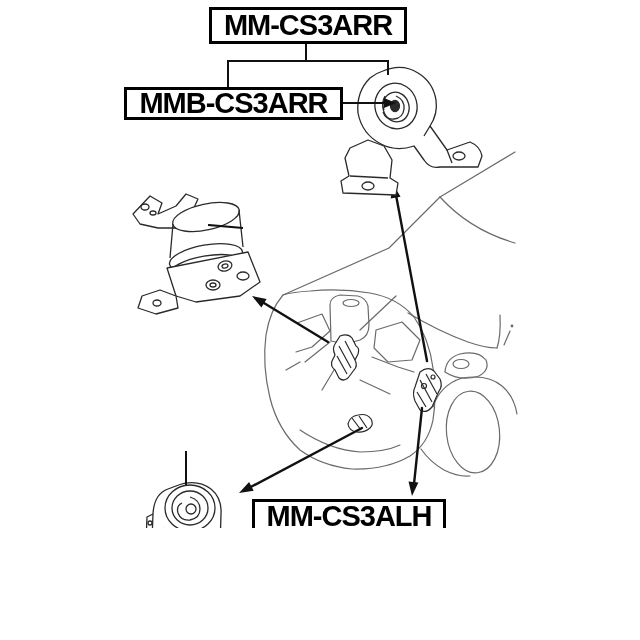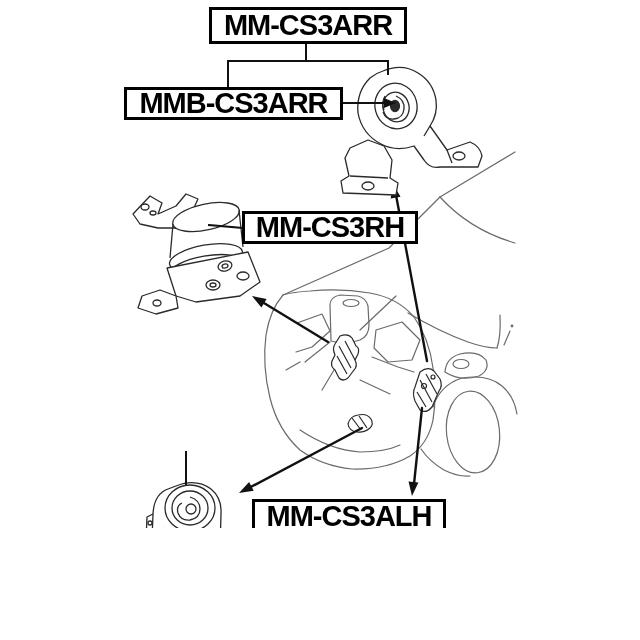--- a/index.html
+++ b/index.html
@@ -170,17 +170,16 @@
       <line x1="209" y1="225" x2="242" y2="228"></line>
       <line x1="186" y1="452" x2="186" y2="484"></line>
       <line x1="339" y1="532" x2="337" y2="589"></line>
     </g>
   </svg>
 
   <div class="plabel" id="label-arr">MM-CS3ARR</div>
 
   <div class="plabel" id="label-mmb">MMB-CS3ARR</div>
 
-  <div class="plabel" id="label-rh">MM-CS3RH</div>
 
 
   <div class="plabel" id="label-alh">MM-CS3ALH</div>
 </div>
 
 </body></html>

